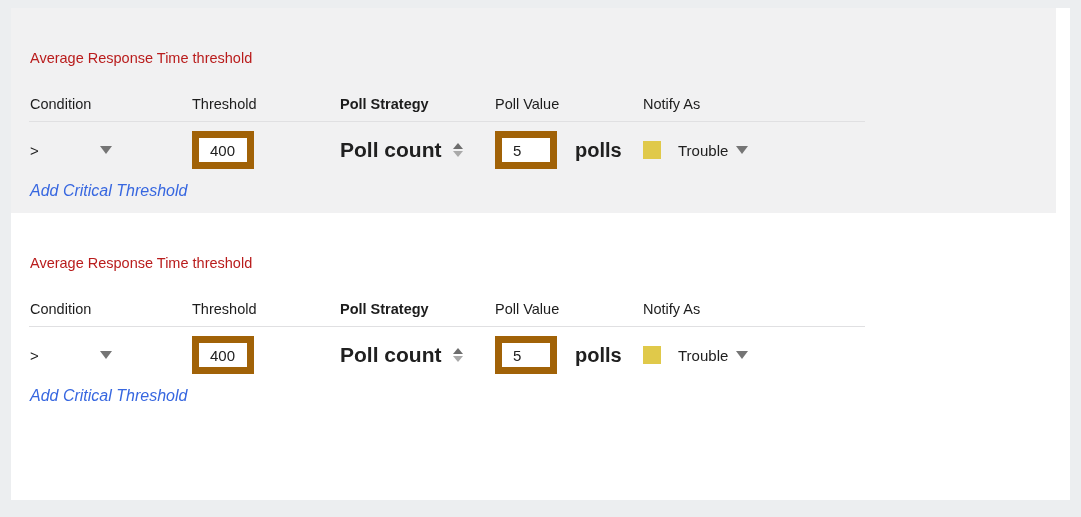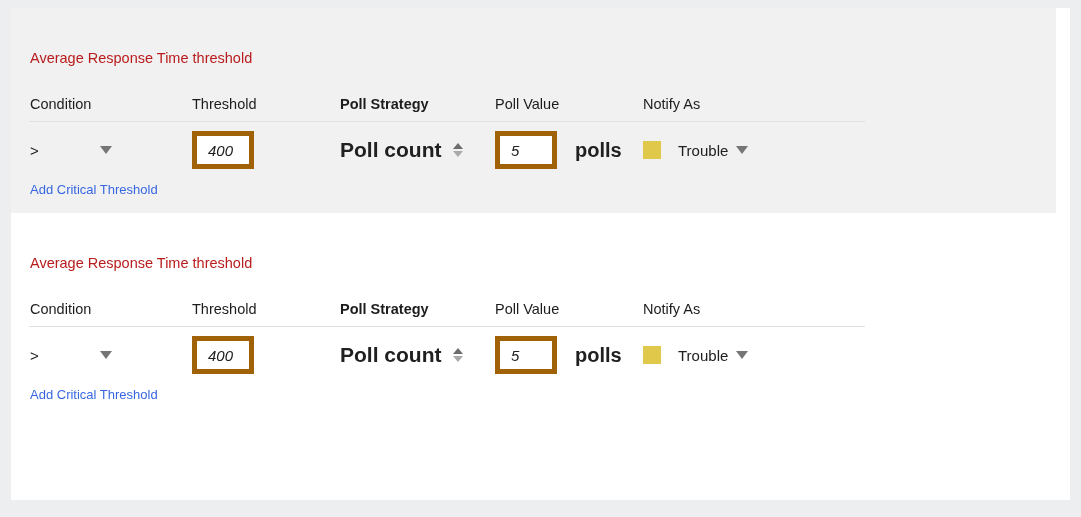--- a/index.html
+++ b/index.html
@@ -110,30 +110,29 @@
     width: 0;
     height: 0;
     border-left: 6px solid transparent;
     border-right: 6px solid transparent;
     border-top: 8px solid #757575;
   }
 
   .text-input {
     width: 62px;
     height: 38px;
-    border: 5px solid #a16207;
+    border: 7px solid #a16207;
     background: #ffffff;
     font-size: 15px;
     color: #202020;
     font-family: "Liberation Sans", sans-serif;
     padding: 0 0 0 11px;
     box-sizing: border-box;
     outline: none;
     border-radius: 0;
-    font-style: italic;
   }
 
   .strategy-label {
     font-size: 21px;
     color: #202020;
     margin-right: 11px;
   }
 
   .spinner {
     display: flex;
@@ -174,26 +173,27 @@
     margin-right: 17px;
   }
   .notify-value {
     font-size: 15px;
     color: #202020;
     margin-right: 8px;
   }
 
   .add-link {
     display: inline-block;
-    font-size: 13px;
+    font-size: 16px;
     color: #3767e0;
     margin-top: 4px;
     padding-left: 1px;
     cursor: pointer;
     text-decoration: none;
+    font-style: italic;
   }
 
   .ghost-box {
     position: absolute;
     left: 510px;
     top: 248px;
     width: 40px;
     height: 20px;
     background: #eaecef;
   }

